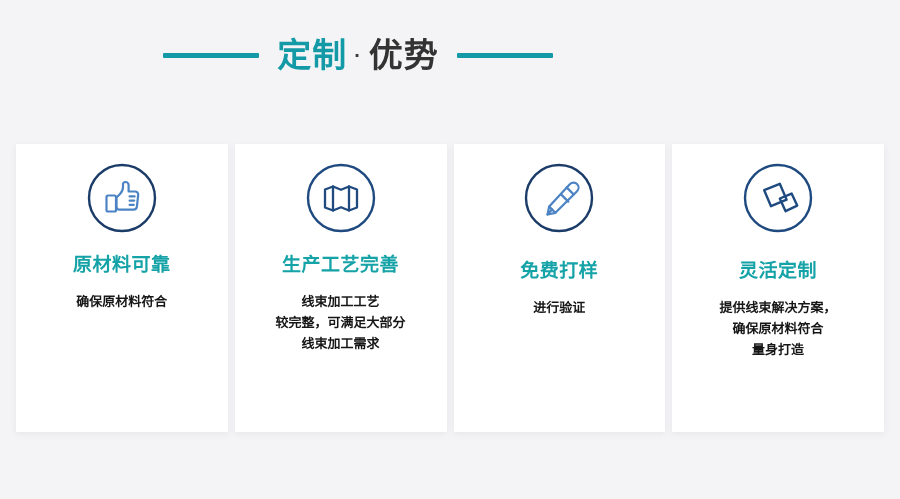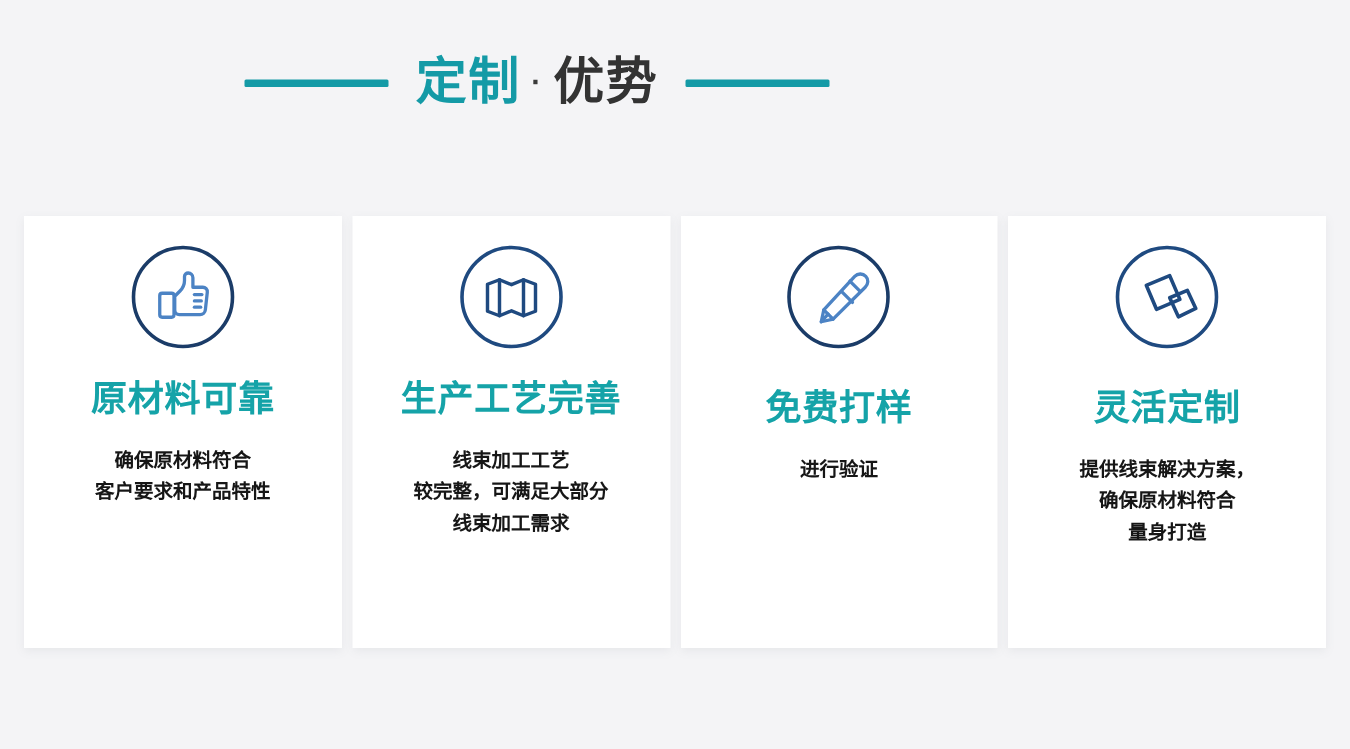--- a/index.html
+++ b/index.html
@@ -73,21 +73,21 @@
     width: 74px;
     height: 74px;
     display: flex;
     align-items: center;
     justify-content: center;
   }
   .icon-wrap svg { display: block; }
 
   .card-title {
     margin-top: 20px;
-    font-size: 24px;
+    font-size: 19px;
     font-weight: 700;
     color: #15a3a8;
     letter-spacing: 0.5px;
     line-height: 1;
     text-align: center;
   }
   .card.offset-low .card-title { margin-top: 26px; }
 
   .card-desc {
     margin-top: 17px;
@@ -124,21 +124,20 @@
           <path d="M31.5 36.5 L35 33 C37 31 38 28.5 38 26 L38 23.4 C38 22 39.1 21 40.5 21 C42.2 21 43.6 22.4 43.6 24.1 L43.6 30.5 L50.2 30.5 C52 30.5 53.4 32 53.2 33.8 L51.9 45.6 C51.7 47.4 50.2 48.7 48.4 48.7 L34.5 48.7 C32.8 48.7 31.5 47.4 31.5 45.7 Z"></path>
           <path d="M44.6 35.4 L49.6 35.4"></path>
           <path d="M44.6 39.6 L49.2 39.6"></path>
           <path d="M44.6 43.8 L48.8 43.8"></path>
         </g>
       </svg>
     </div>
     <div class="card-title">原材料可靠</div>
     <div class="card-desc">
       <div>确保原材料符合</div>
-      <div>客户要求和产品特性</div>
     </div>
   </div>
 
   <div class="card">
     <div class="icon-wrap">
       <svg width="74" height="74" viewBox="0 0 74 74" aria-hidden="true">
         <circle cx="37" cy="37" r="33" fill="none" stroke="#1f4a80" stroke-width="2.4"></circle>
         <g fill="none" stroke="#1f4a80" stroke-width="2.3" stroke-linejoin="round" stroke-linecap="round">
           <path d="M21 28.5 L29 25.5 L37 28.8 L45 25.5 L53 28.5 L53 46.5 L45 49.5 L37 46.2 L29 49.5 L21 46.5 Z"></path>
           <path d="M29 25.5 L29 49.5"></path>

